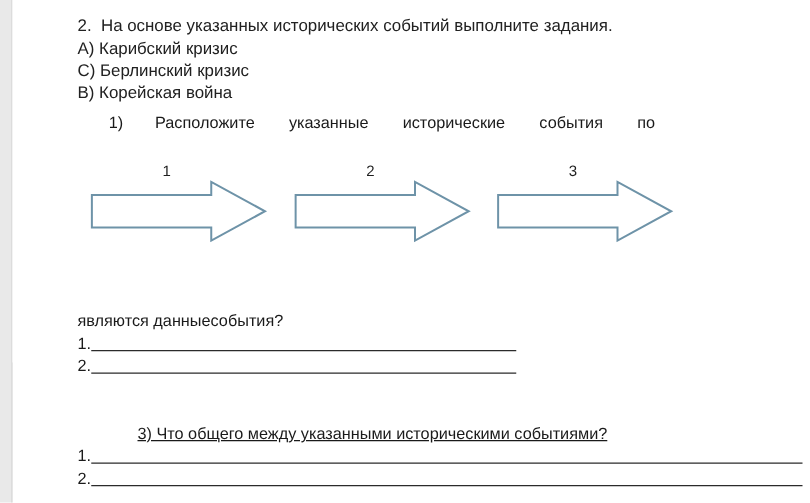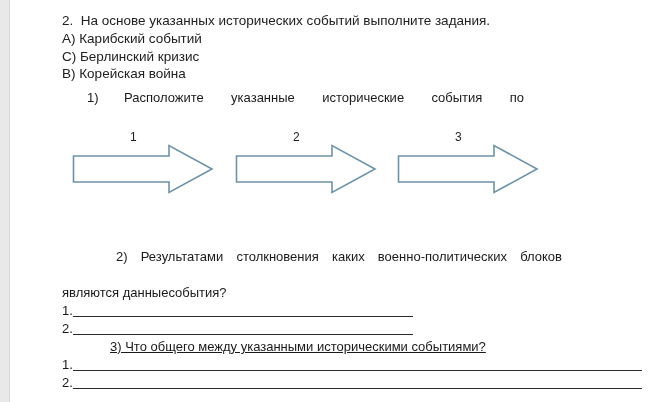--- a/index.html
+++ b/index.html
@@ -163,21 +163,21 @@
 </style>
 </head>
 <body>
 
 <div class="page-left-strip"></div>
 
 <div class="sheet">
 
   <div class="doc">
     <div class="line head-line">2.  На основе указанных исторических событий выполните задания.</div>
-    <div class="line opt">А) Карибский событий</div>
+    <div class="line opt">А) Карибский кризис</div>
     <div class="line opt">С) Берлинский кризис</div>
     <div class="line opt">В) Корейская война</div>
 
     <div class="subq">
       <span class="marker">1)</span>
       <span class="body">
         <span class="just">Расположите указанные исторические события по</span>
       </span>
     </div>
   </div>
@@ -201,23 +201,20 @@
     <div class="arrow-wrap" style="left:325px;">
       <svg width="142" height="50" viewBox="0 0 142 50">
         <polygon points="1.5,12 97,12 97,1.5 140,25 97,48.5 97,38 1.5,38" fill="#ffffff" stroke="#6e93a8" stroke-width="1.6" stroke-linejoin="miter"></polygon>
       </svg>
     </div>
     <span class="arrow-num" style="left:383px;">3</span>
 
   </div>
 
   <div class="qblock q2">
-    <div class="q-indent">
-      <span class="just">2) Результатами столкновения каких военно-политических блоков</span>
-    </div>
     <div class="q-cont">являются данныесобытия?</div>
 
     <div class="answer-line">
       <span class="num">1.</span>
       <span class="rule rule-short"></span>
     </div>
     <div class="answer-line">
       <span class="num">2.</span>
       <span class="rule rule-short"></span>
     </div>

